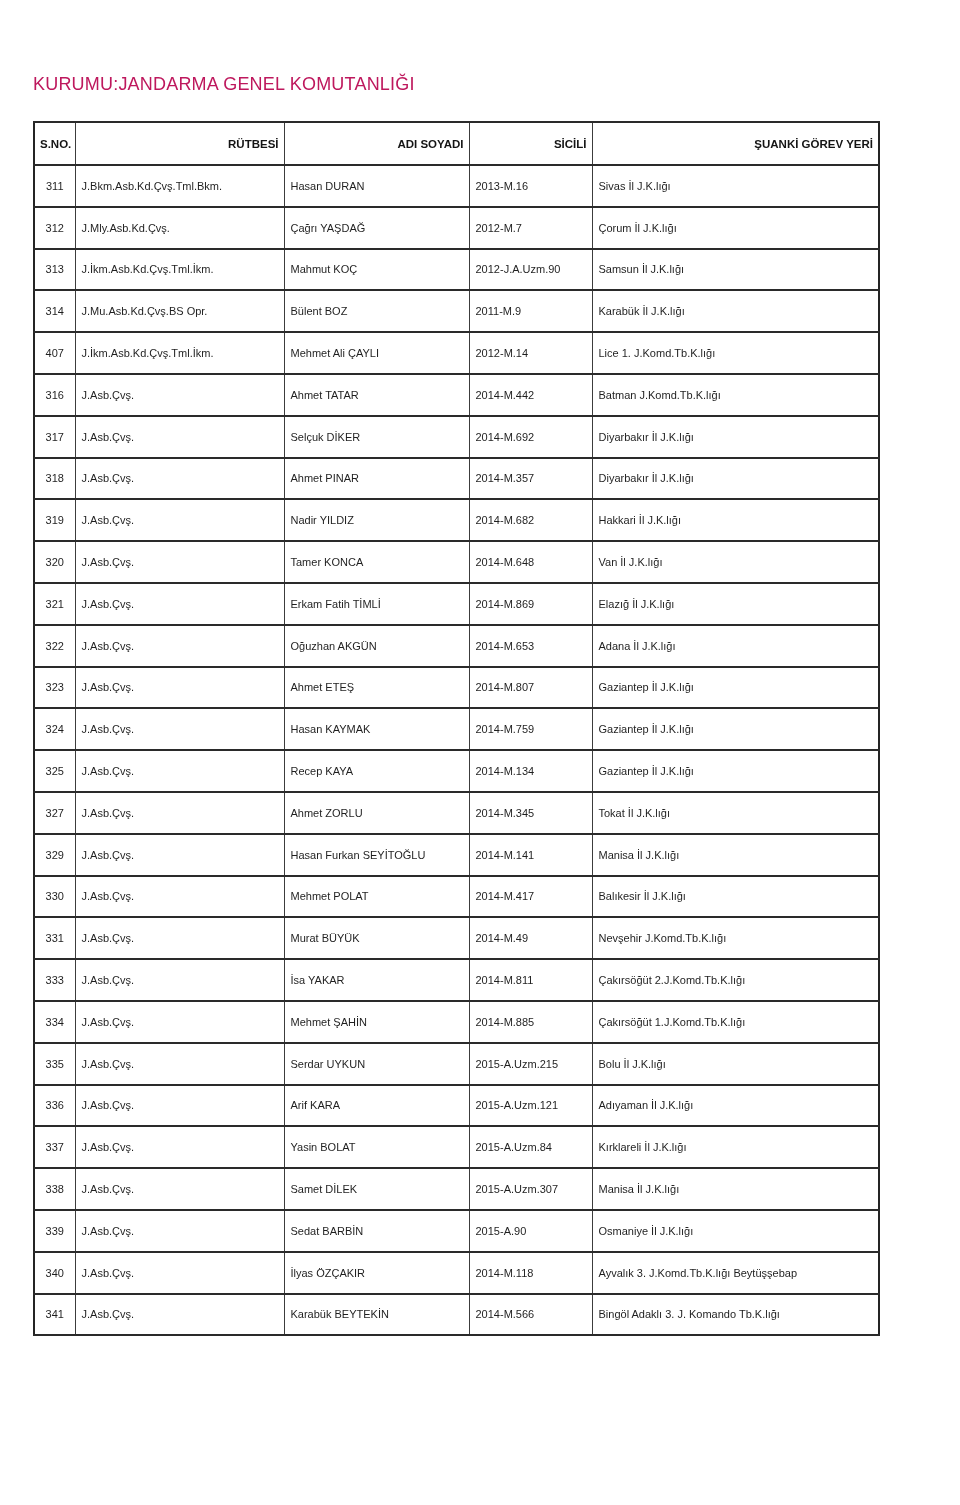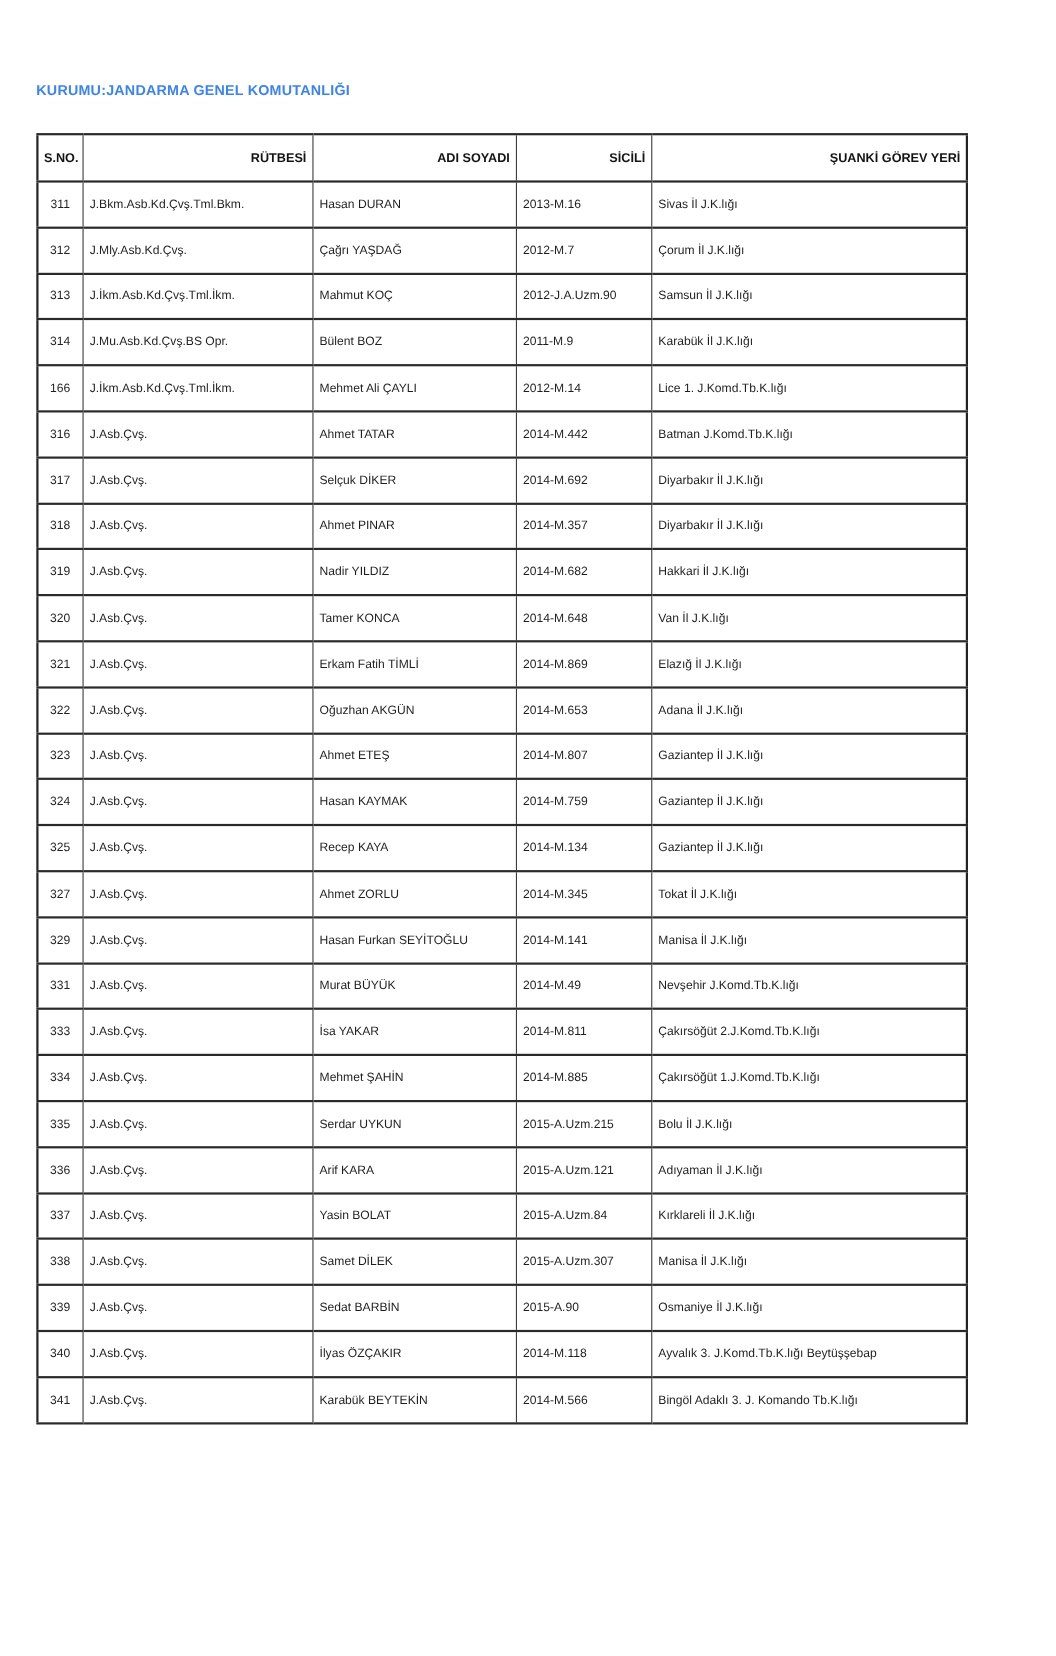--- a/index.html
+++ b/index.html
@@ -12,24 +12,24 @@
     height: 1505px;
     position: relative;
     font-family: "Liberation Sans", sans-serif;
     color: #1c1c1c;
     -webkit-font-smoothing: antialiased;
   }
   .doc-title {
     position: absolute;
     left: 33px;
     top: 74px;
-    font-size: 13px;
-    font-weight: bold;
+    font-size: 18px;
+    font-weight: normal;
     letter-spacing: 0.2px;
-    color: #3b82f6;
+    color: #be185d;
     white-space: nowrap;
   }
   table.personnel-table {
     position: absolute;
     left: 33px;
     top: 121px;
     width: 845px;
     border-collapse: collapse;
     table-layout: fixed;
     border: 2px solid #242424;
@@ -117,21 +117,21 @@
         <td class="col-gorev_yeri">Samsun İl J.K.lığı</td>
       </tr>
       <tr>
         <td class="col-sno">314</td>
         <td class="col-rutbesi">J.Mu.Asb.Kd.Çvş.BS Opr.</td>
         <td class="col-adi_soyadi">Bülent BOZ</td>
         <td class="col-sicili">2011-M.9</td>
         <td class="col-gorev_yeri">Karabük İl J.K.lığı</td>
       </tr>
       <tr>
-        <td class="col-sno">166</td>
+        <td class="col-sno">407</td>
         <td class="col-rutbesi">J.İkm.Asb.Kd.Çvş.Tml.İkm.</td>
         <td class="col-adi_soyadi">Mehmet Ali ÇAYLI</td>
         <td class="col-sicili">2012-M.14</td>
         <td class="col-gorev_yeri">Lice 1. J.Komd.Tb.K.lığı</td>
       </tr>
       <tr>
         <td class="col-sno">316</td>
         <td class="col-rutbesi">J.Asb.Çvş.</td>
         <td class="col-adi_soyadi">Ahmet TATAR</td>
         <td class="col-sicili">2014-M.442</td>
@@ -208,20 +208,27 @@
         <td class="col-gorev_yeri">Tokat İl J.K.lığı</td>
       </tr>
       <tr>
         <td class="col-sno">329</td>
         <td class="col-rutbesi">J.Asb.Çvş.</td>
         <td class="col-adi_soyadi">Hasan Furkan SEYİTOĞLU</td>
         <td class="col-sicili">2014-M.141</td>
         <td class="col-gorev_yeri">Manisa İl J.K.lığı</td>
       </tr>
       <tr>
+        <td class="col-sno">330</td>
+        <td class="col-rutbesi">J.Asb.Çvş.</td>
+        <td class="col-adi_soyadi">Mehmet POLAT</td>
+        <td class="col-sicili">2014-M.417</td>
+        <td class="col-gorev_yeri">Balıkesir İl J.K.lığı</td>
+      </tr>
+      <tr>
         <td class="col-sno">331</td>
         <td class="col-rutbesi">J.Asb.Çvş.</td>
         <td class="col-adi_soyadi">Murat BÜYÜK</td>
         <td class="col-sicili">2014-M.49</td>
         <td class="col-gorev_yeri">Nevşehir J.Komd.Tb.K.lığı</td>
       </tr>
       <tr>
         <td class="col-sno">333</td>
         <td class="col-rutbesi">J.Asb.Çvş.</td>
         <td class="col-adi_soyadi">İsa YAKAR</td>

